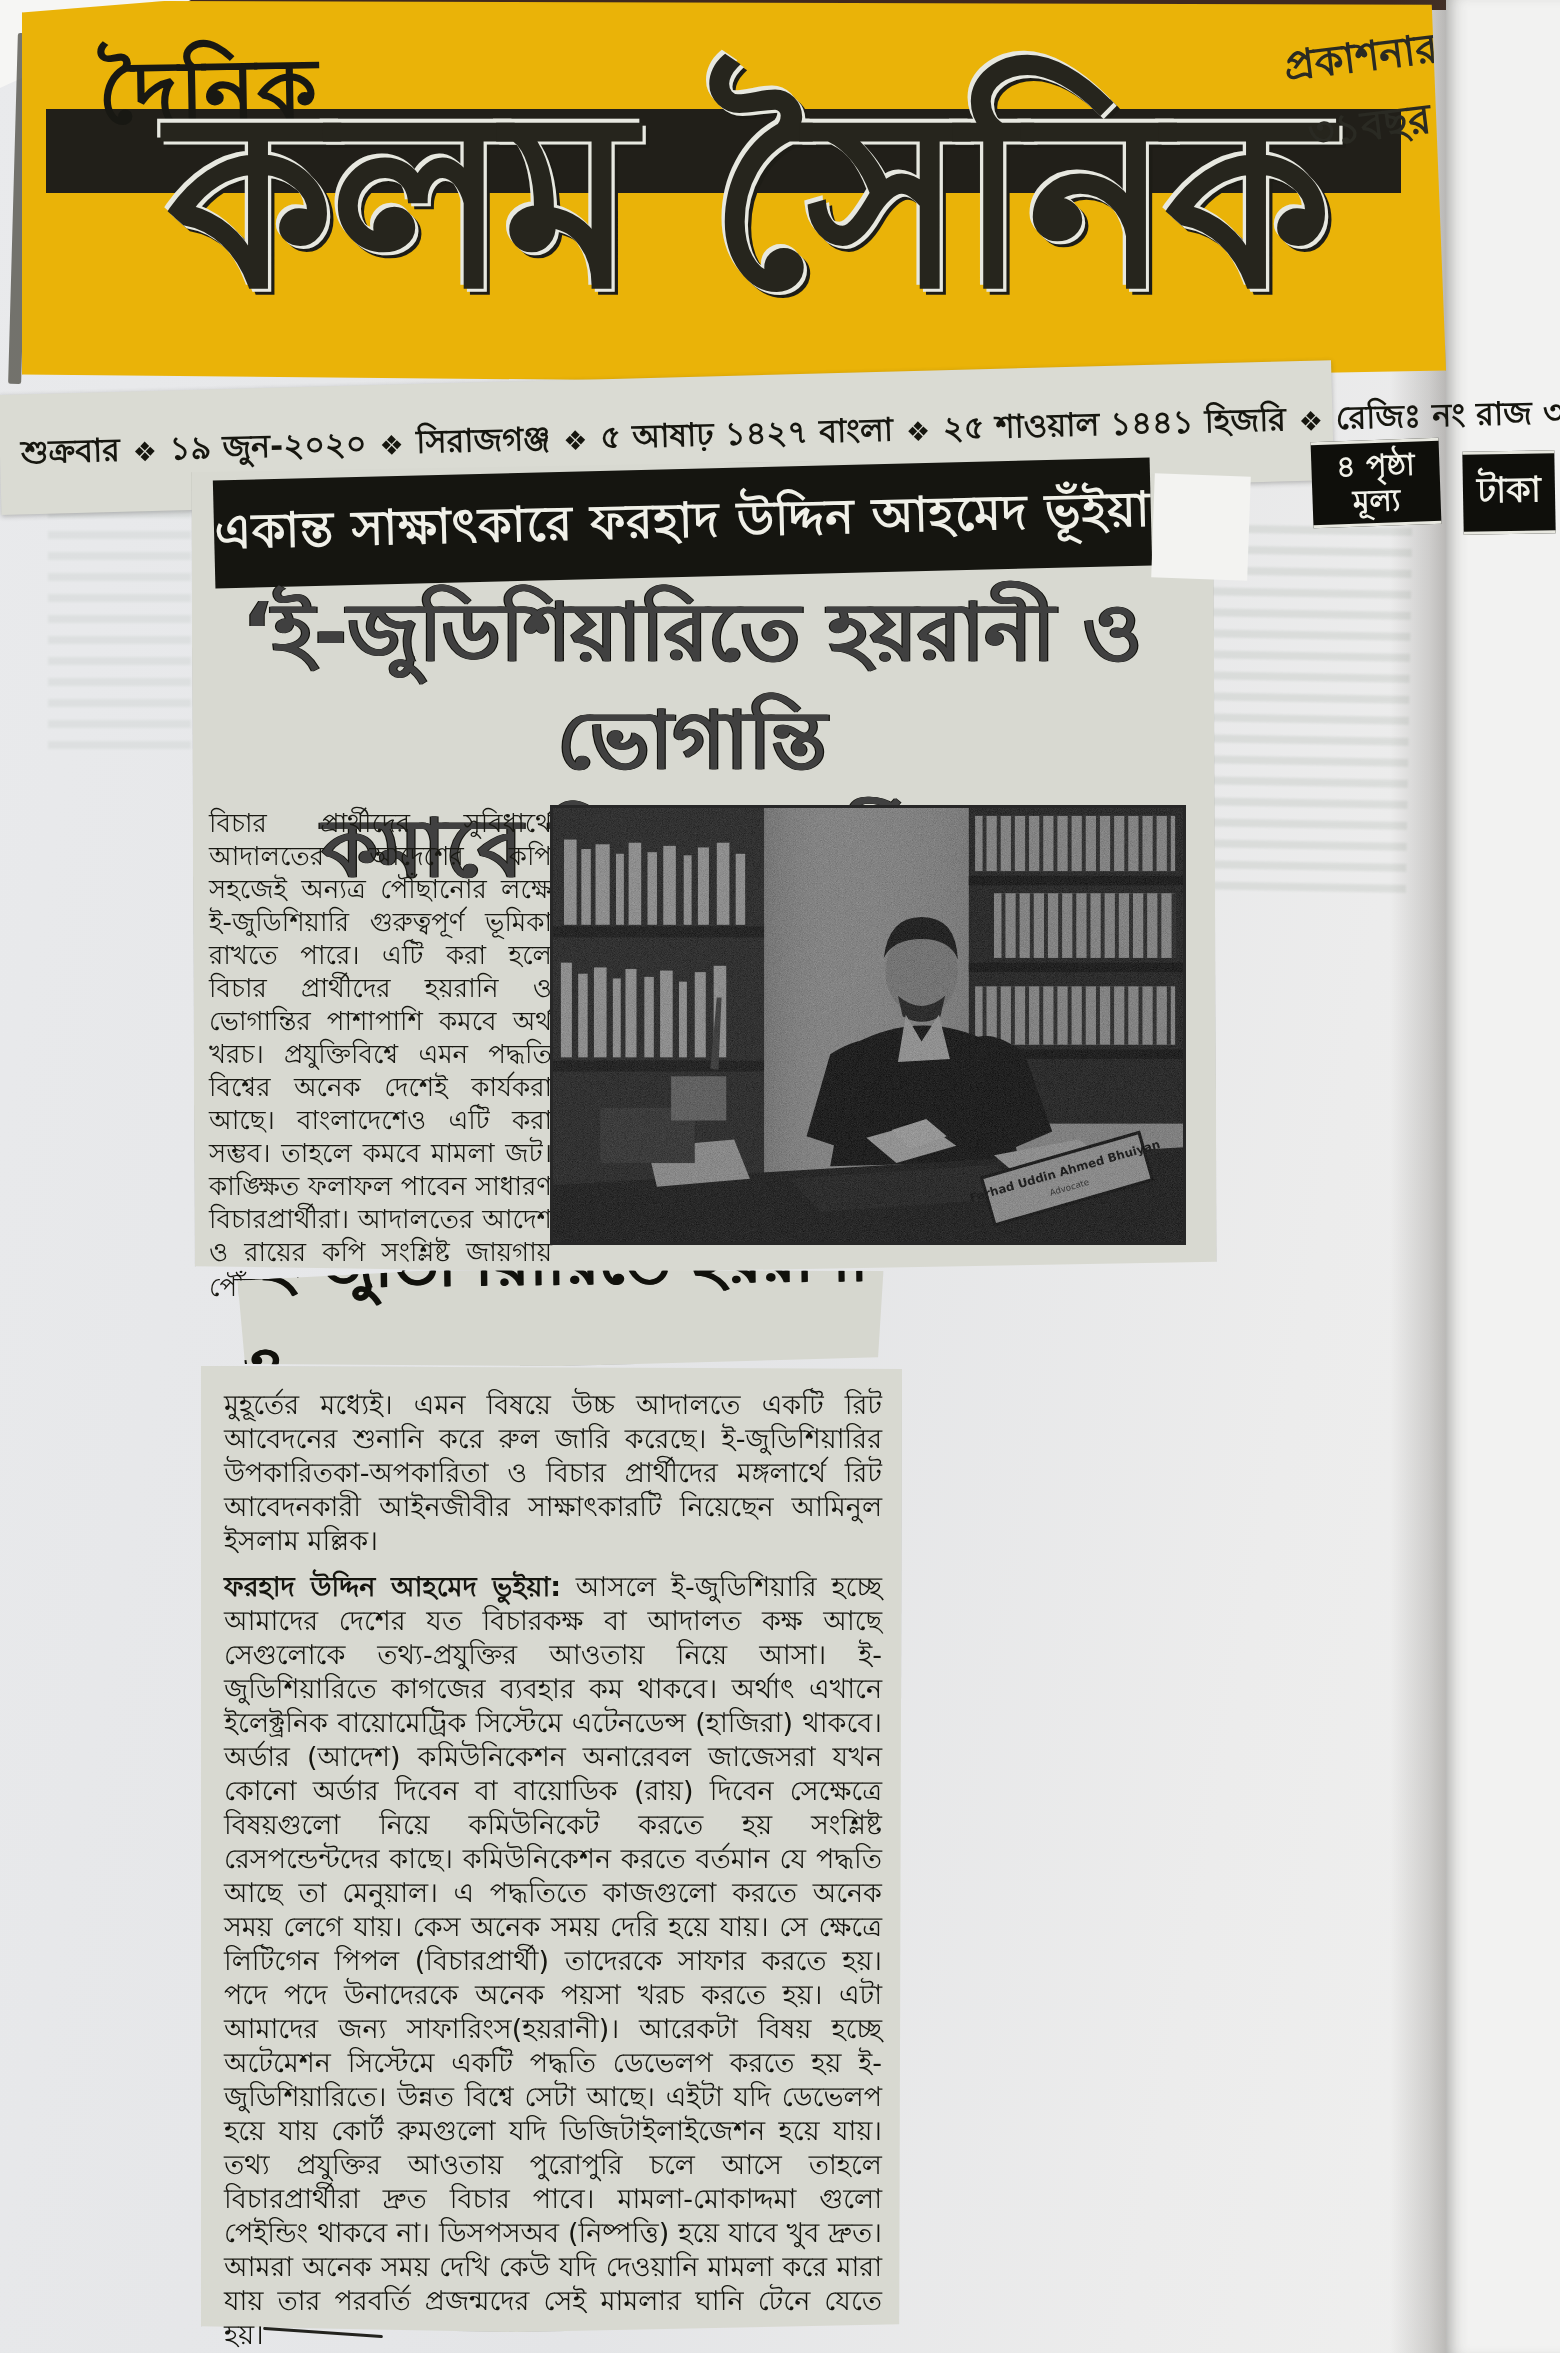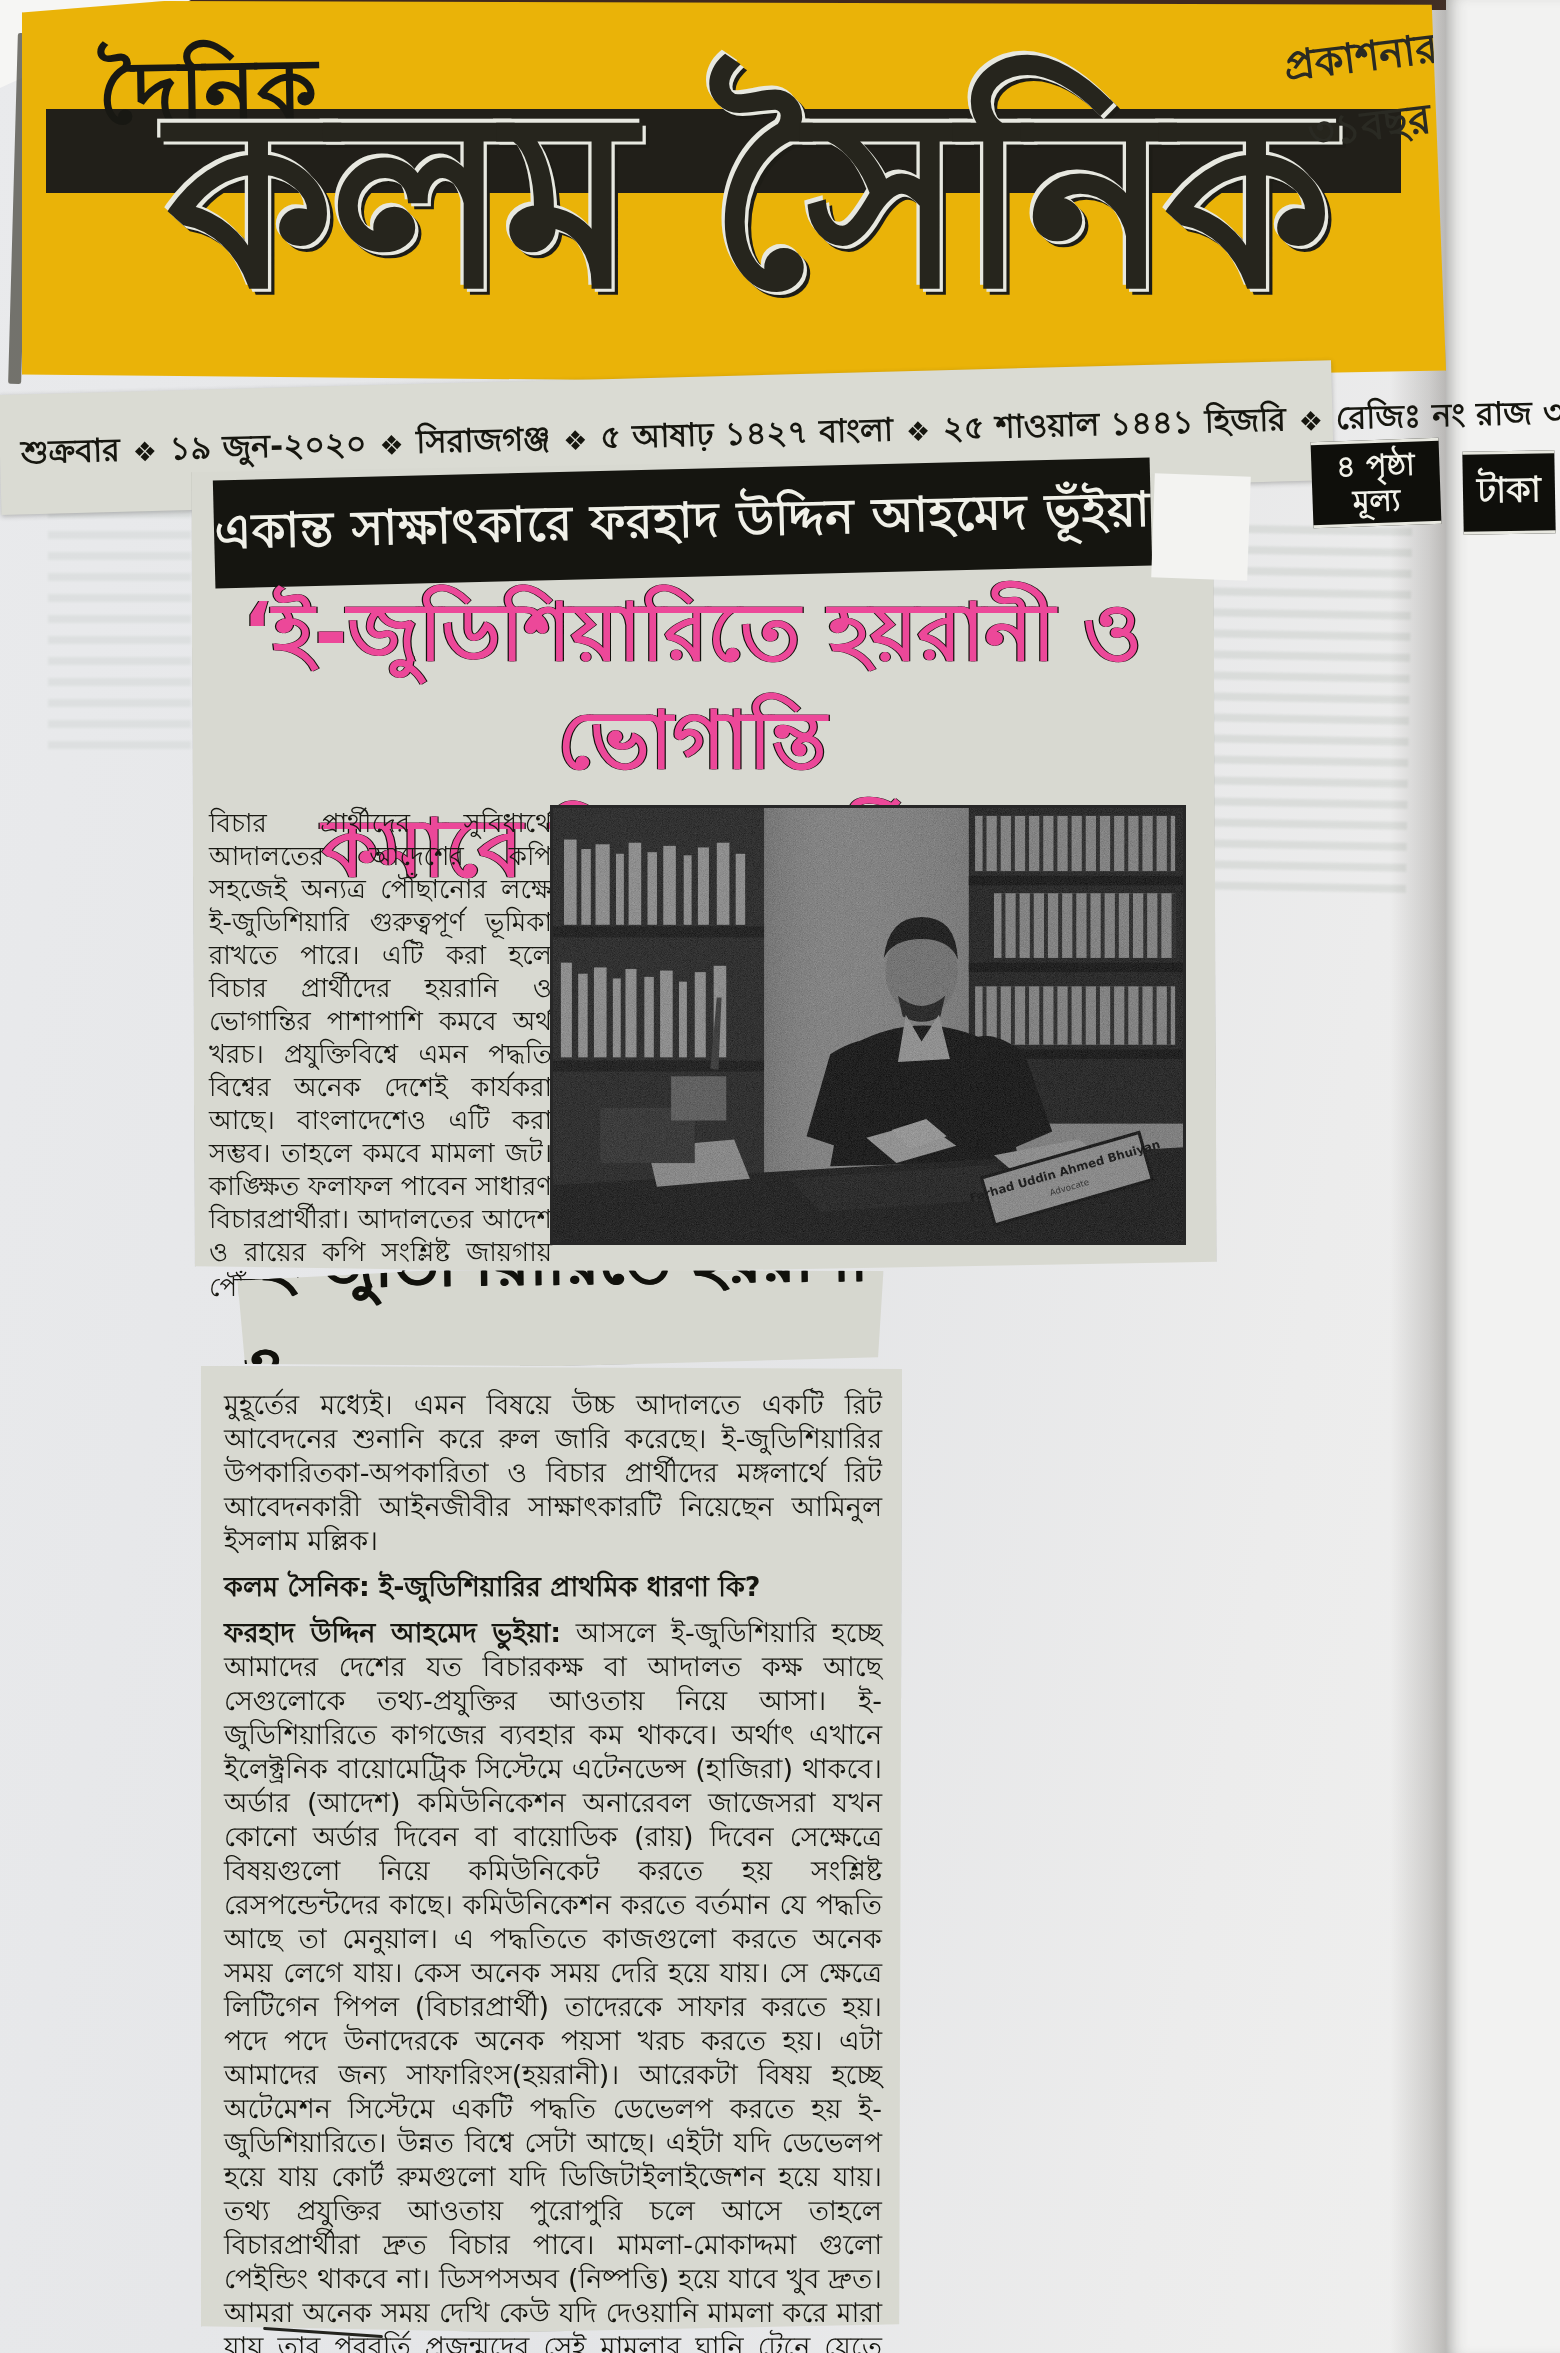--- a/index.html
+++ b/index.html
@@ -50,21 +50,21 @@
     flex-direction:column;gap:0;line-height:35px;}
   .price2{left:1463px;top:451px;width:92px;height:77px;font-size:35px;transform:rotate(-1deg);}
   
   .main-piece{left:193px;top:462px;width:1022px;height:810px;transform:rotate(-.25deg);
     clip-path:polygon(0 1%,60% 0,100% 2%,100% 99%,40% 100%,0 99%);}
   .kicker{left:214px;top:469px;width:937px;height:108px;background:#151510;
     transform:rotate(-1.4deg);display:flex;align-items:center;justify-content:center;}
   .kicker span{color:#f0f0e8;font-size:48px;font-weight:800;letter-spacing:0.8px;}
   .white-patch{left:1153px;top:475px;width:96px;height:104px;background:#f3f3f1;
     transform:rotate(2deg);}
-  .headline{left:214px;top:579px;width:956px;text-align:center;color:#ec4899;
+  .headline{left:214px;top:579px;width:956px;text-align:center;color:#404040;
     font-weight:800;font-size:80px;line-height:108px;
     text-shadow:1.2px 0 0 #12120d,-1.2px 0 0 #12120d;}
   .lead{left:209px;top:807px;width:343px;height:451px;font-size:26px;line-height:33px;
     text-align:justify;font-weight:500;color:#181812;}
   .lead .jump{font-weight:800;}
   .lead .arrows{font-size:32px;font-weight:900;letter-spacing:-3.2px;}
   
   .photo{left:550px;top:805px;width:636px;height:440px;border:3.2px solid #2c2c26;
     background:#c6c6be;box-sizing:border-box;filter:grayscale(1) contrast(1.06) brightness(1.01);}
   .photo svg{width:100%;height:100%;display:block;}
@@ -240,20 +240,19 @@
   <rect x="0" y="0" width="800" height="550" filter="url(#grain)" opacity=".5"></rect>
 </svg>
 </div>
 
 <div class="abs sec-head-strip">
   <span>‘ই-জুডিশিয়ারিতে হয়রানী ও</span>
 </div>
 <div class="abs piece body-piece"></div>
 <div class="abs body-col">
   <p>মুহূর্তের মধ্যেই। এমন বিষয়ে উচ্চ আদালতে একটি রিট আবেদনের শুনানি করে রুল জারি করেছে। ই-জুডিশিয়ারির উপকারিতকা-অপকারিতা ও বিচার প্রার্থীদের মঙ্গলার্থে রিট আবেদনকারী আইনজীবীর সাক্ষাৎকারটি নিয়েছেন আমিনুল ইসলাম মল্লিক।</p>
-  <p class="q">কলম সৈনিক: ই-জুডিশিয়ারির প্রাথমিক ধারণা কি?</p>
   <p><span class="speaker">ফরহাদ উদ্দিন আহমেদ ভুইয়া:</span><span> আসলে ই-জুডিশিয়ারি হচ্ছে আমাদের দেশের যত বিচারকক্ষ বা আদালত কক্ষ আছে সেগুলোকে তথ্য-প্রযুক্তির আওতায় নিয়ে আসা। ই-জুডিশিয়ারিতে কাগজের ব্যবহার কম থাকবে। অর্থাৎ এখানে ইলেক্ট্রনিক বায়োমেট্রিক সিস্টেমে এটেনডেন্স (হাজিরা) থাকবে। অর্ডার (আদেশ) কমিউনিকেশন অনারেবল জাজেসরা যখন কোনো অর্ডার দিবেন বা বায়োডিক (রায়) দিবেন সেক্ষেত্রে বিষয়গুলো নিয়ে কমিউনিকেট করতে হয় সংশ্লিষ্ট রেসপন্ডেন্টদের কাছে। কমিউনিকেশন করতে বর্তমান যে পদ্ধতি আছে তা মেনুয়াল। এ পদ্ধতিতে কাজগুলো করতে অনেক সময় লেগে যায়। কেস অনেক সময় দেরি হয়ে যায়। সে ক্ষেত্রে লিটিগেন পিপল (বিচারপ্রার্থী) তাদেরকে সাফার করতে হয়। পদে পদে উনাদেরকে অনেক পয়সা খরচ করতে হয়। এটা আমাদের জন্য সাফারিংস(হয়রানী)। আরেকটা বিষয় হচ্ছে অটেমেশন সিস্টেমে একটি পদ্ধতি ডেভেলপ করতে হয় ই-জুডিশিয়ারিতে। উন্নত বিশ্বে সেটা আছে। এইটা যদি ডেভেলপ হয়ে যায় কোর্ট রুমগুলো যদি ডিজিটাইলাইজেশন হয়ে যায়। তথ্য প্রযুক্তির আওতায় পুরোপুরি চলে আসে তাহলে বিচারপ্রার্থীরা দ্রুত বিচার পাবে। মামলা-মোকাদ্দমা গুলো পেইন্ডিং থাকবে না। ডিসপসঅব (নিষ্পত্তি) হয়ে যাবে খুব দ্রুত। আমরা অনেক সময় দেখি কেউ যদি দেওয়ানি মামলা করে মারা যায় তার পরবর্তি প্রজন্মদের সেই মামলার ঘানি টেনে যেতে হয়।</span></p>
   <p class="q">কলম সৈনিক: আপনি কি বলতে চাচ্ছেন ই-জুডিশিয়ারি ইন্টারনেট সিস্টেম?</p>
 
 </div>
 
 <div class="abs pen-line"></div>
 
 
 </body></html>

